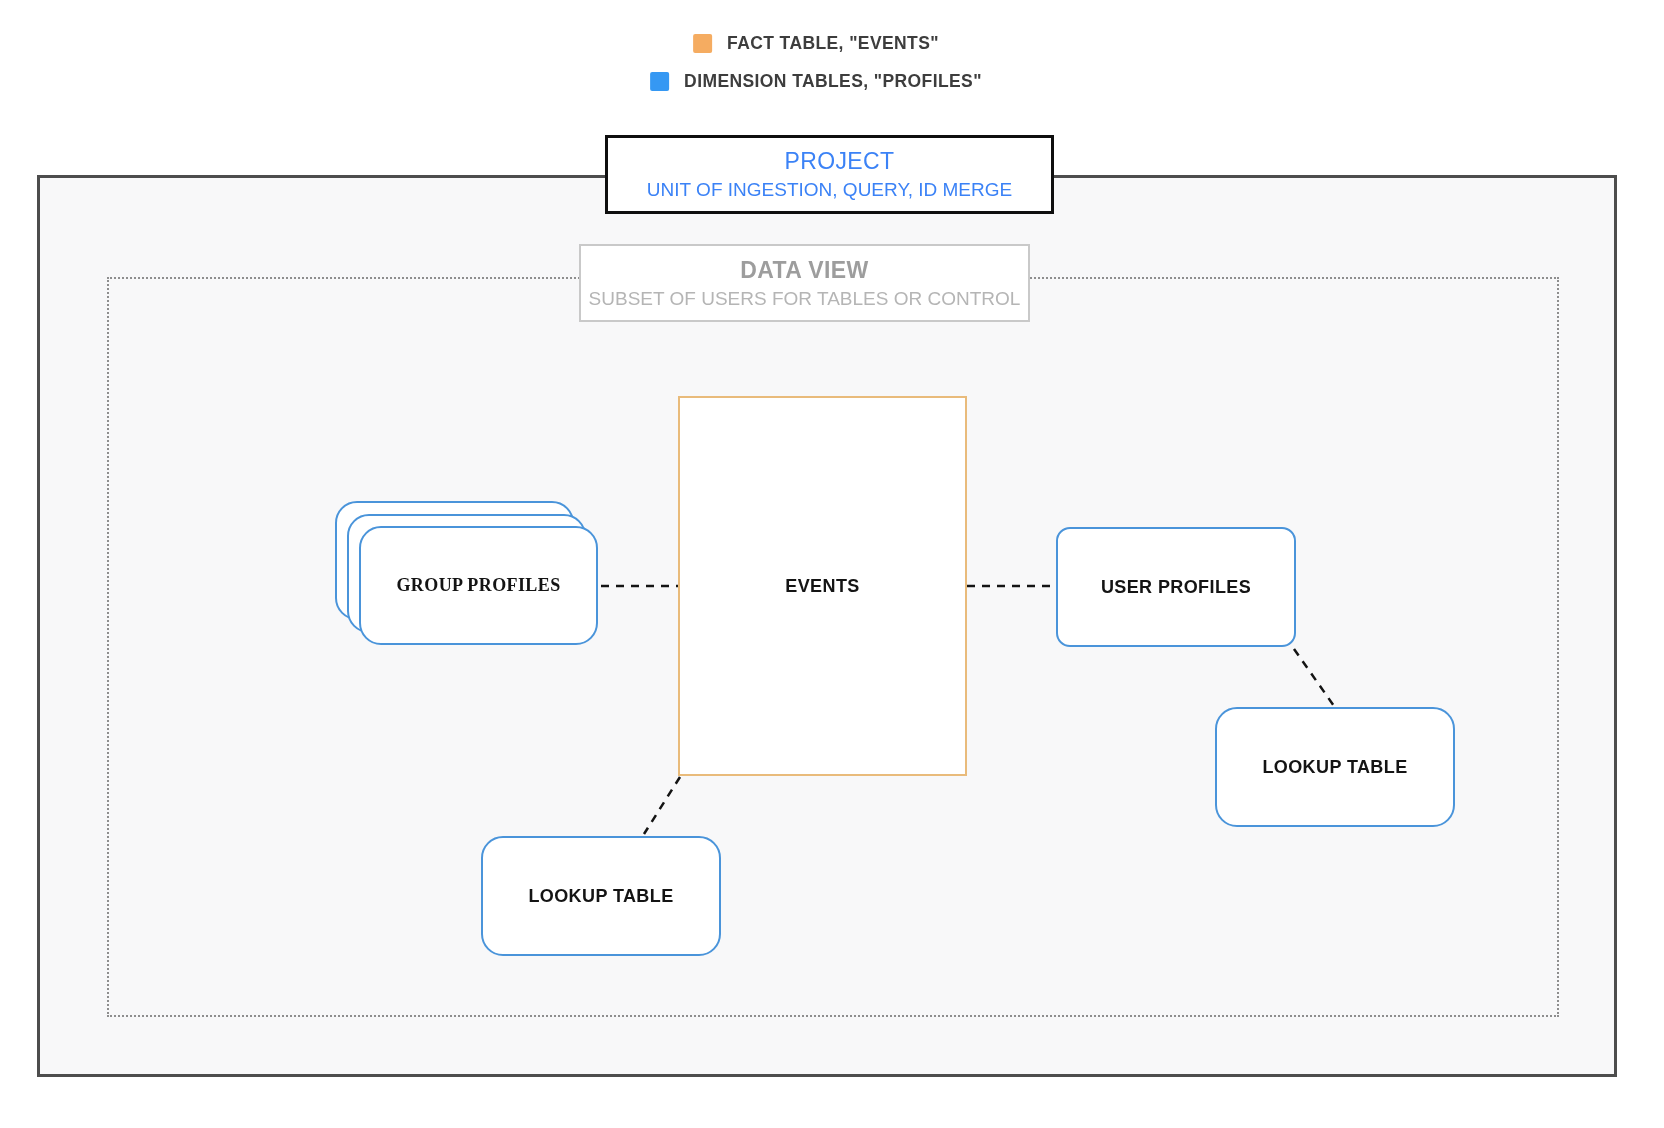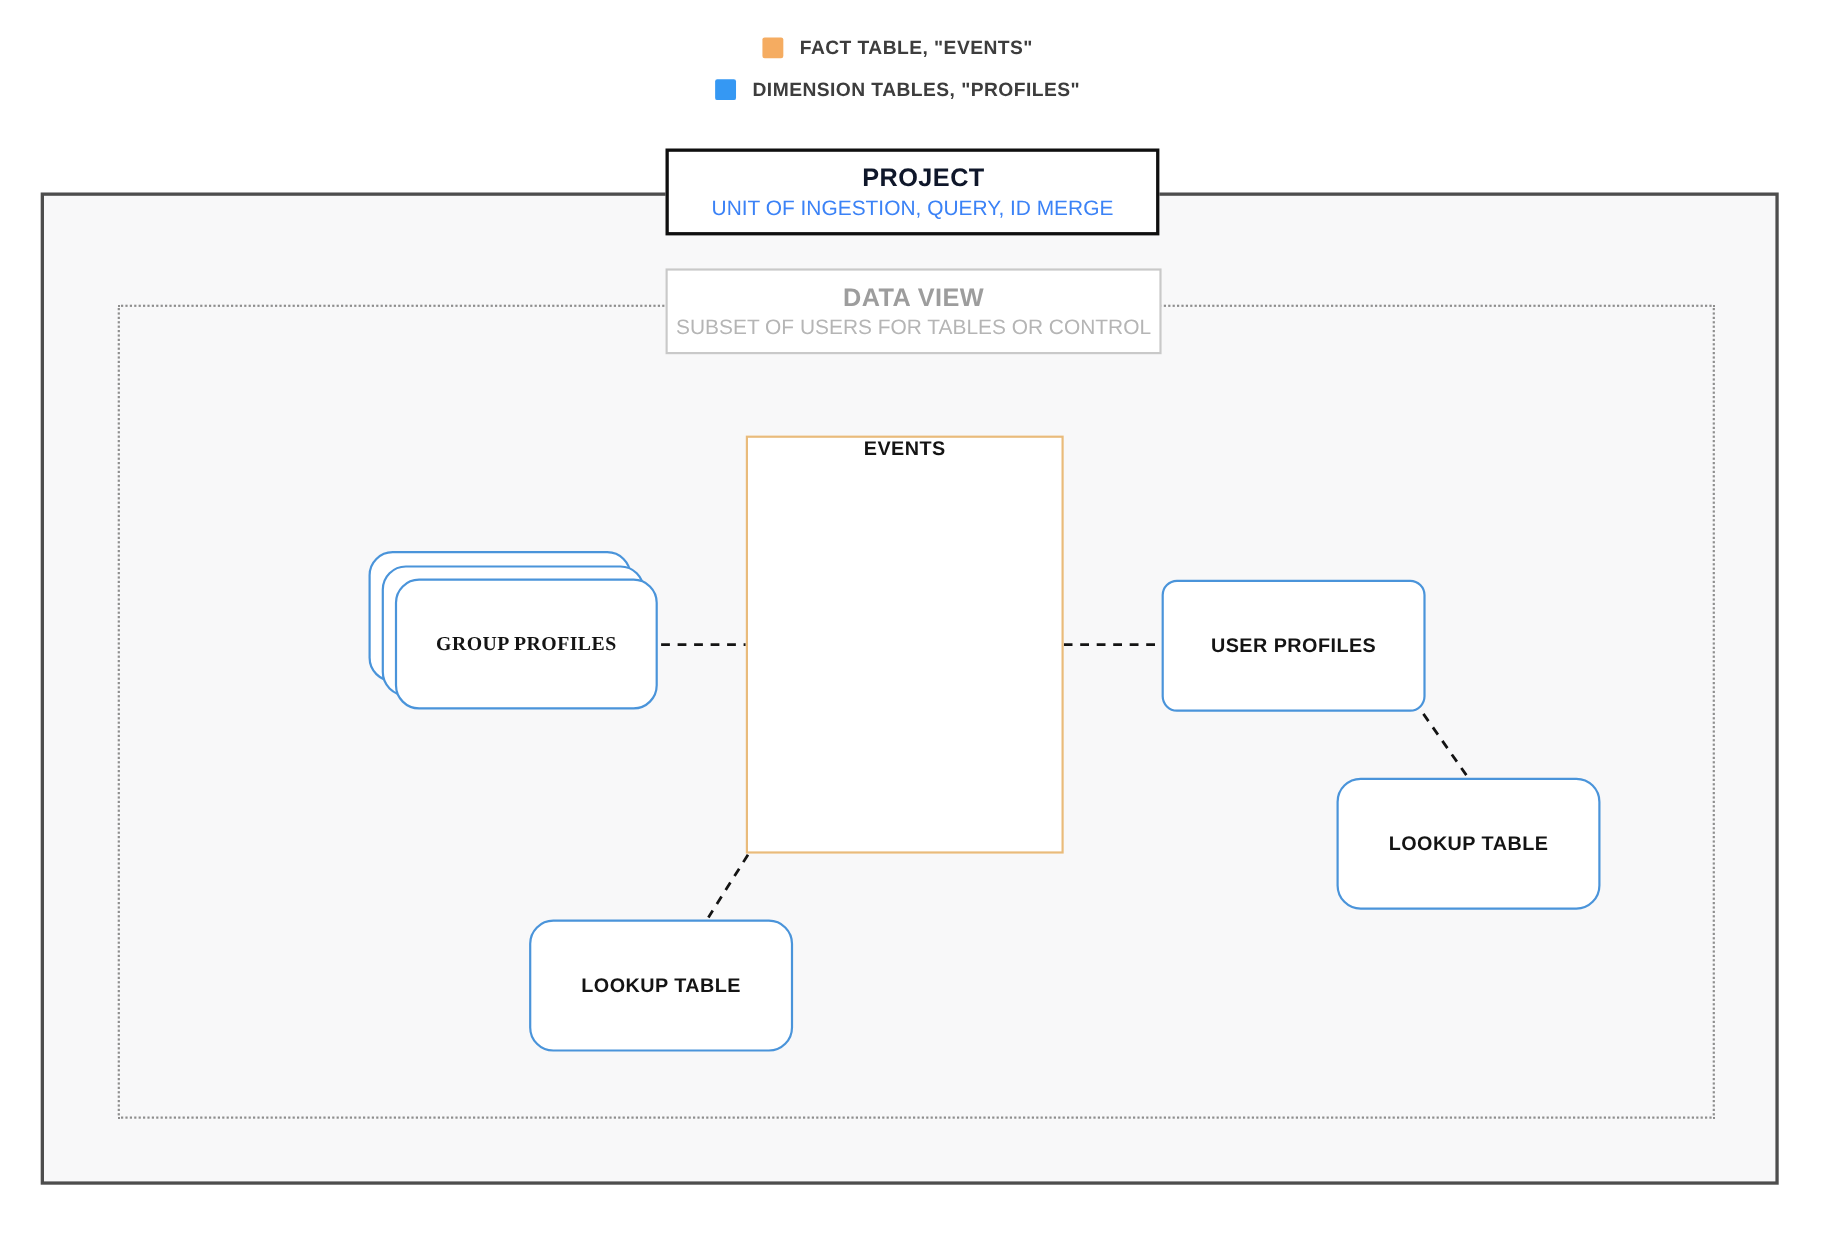--- a/index.html
+++ b/index.html
@@ -19,37 +19,37 @@
   .outer-rect{position:absolute;left:37px;top:175px;width:1580px;height:902px;
               border:3px solid var(--c-outer_border,#4d4d4d);background:var(--c-canvas_bg,#F8F8F9);
               box-sizing:border-box;z-index:1;}
   .dotted-rect{position:absolute;left:107px;top:277px;width:1452px;height:740px;
                border:2px dotted var(--c-dotted_border,#8e8e8e);box-sizing:border-box;z-index:2;}
 
   
   .title-box{position:absolute;display:flex;flex-direction:column;align-items:center;justify-content:center;
              background:#ffffff;box-sizing:border-box;z-index:15;text-align:center;}
   .project-box{left:605px;top:135px;width:449px;height:79px;border:3px solid #0f0f0f;}
-  .project-box .t{font-size:23px;font-weight:bold;color:#0f172a;letter-spacing:0.4px;margin-left:20px;}
+  .project-box .t{font-size:23px;font-weight:normal;color:#3b82f6;letter-spacing:0.4px;margin-left:20px;}
   .project-box .s{font-size:19px;color:#3b82f6;margin-top:4px;}
-  .data-view-box{left:605px;top:244px;width:451px;height:78px;border:2px solid #c9c9c9;}
+  .data-view-box{left:579px;top:244px;width:451px;height:78px;border:2px solid #c9c9c9;}
   .data-view-box .t{font-size:23px;font-weight:bold;color:#9d9d9d;letter-spacing:0.4px;}
   .data-view-box .s{font-size:19px;color:#b5b5b5;margin-top:4px;}
 
   
   #connector-layer{position:absolute;left:0;top:0;width:1664px;height:1128px;z-index:5;pointer-events:none;}
   #connector-layer line{stroke:var(--c-connector,#141414);stroke-width:2.5;stroke-dasharray:8 7;}
 
   
   .node-label{font-size:18px;font-weight:bold;color:#141414;letter-spacing:0.4px;white-space:nowrap;}
   .card{position:absolute;background:#ffffff;border:2.5px solid var(--c-card_border_blue,#4A94DA);
         border-radius:22px;box-sizing:border-box;display:flex;align-items:center;justify-content:center;}
   .events-box{position:absolute;left:678px;top:396px;width:289px;height:380px;background:#ffffff;
               border:2px solid var(--c-events_border_orange,#E9BB7B);box-sizing:border-box;
-              display:flex;align-items:flex-start;justify-content:center;z-index:10;}
+              display:flex;align-items:center;justify-content:center;z-index:10;}
   .gp-back{left:335px;top:501px;width:239px;height:119px;z-index:7;}
   .gp-middle{left:347px;top:514px;width:239px;height:119px;z-index:8;}
   .gp-front{left:359px;top:526px;width:239px;height:119px;z-index:9;font-family:Liberation Serif, serif;}
   .user-profiles{left:1056px;top:527px;width:240px;height:120px;z-index:10;border-radius:14px;}
   .lookup-right{left:1215px;top:707px;width:240px;height:120px;z-index:10;}
   .lookup-bottom{left:481px;top:836px;width:240px;height:120px;z-index:10;}
 </style>
 </head>
 <body>
 

